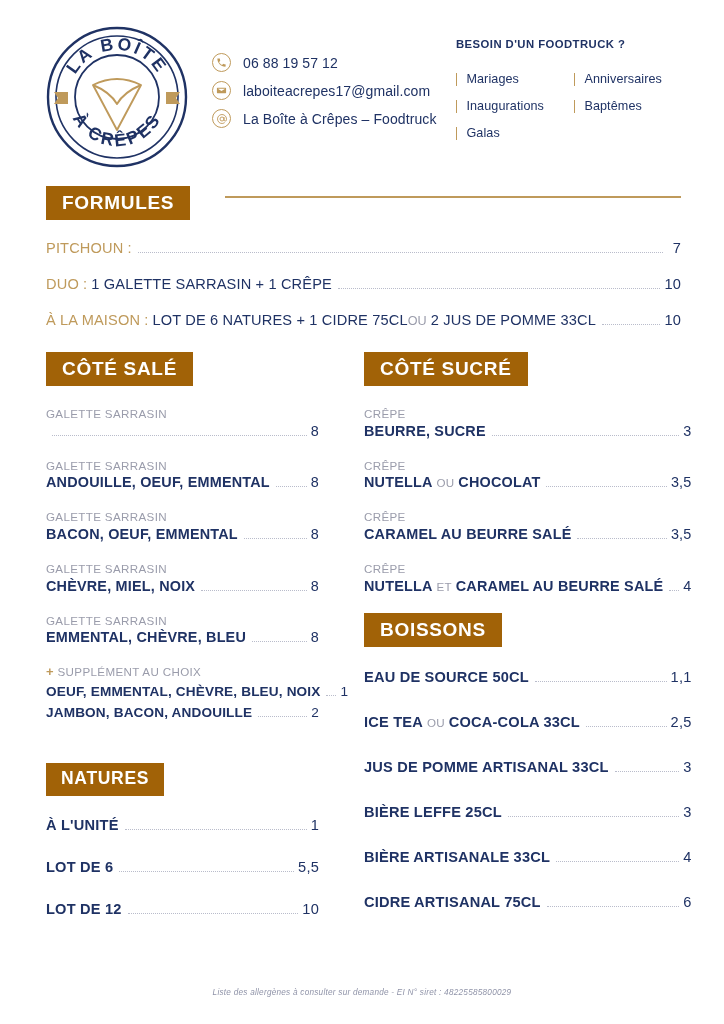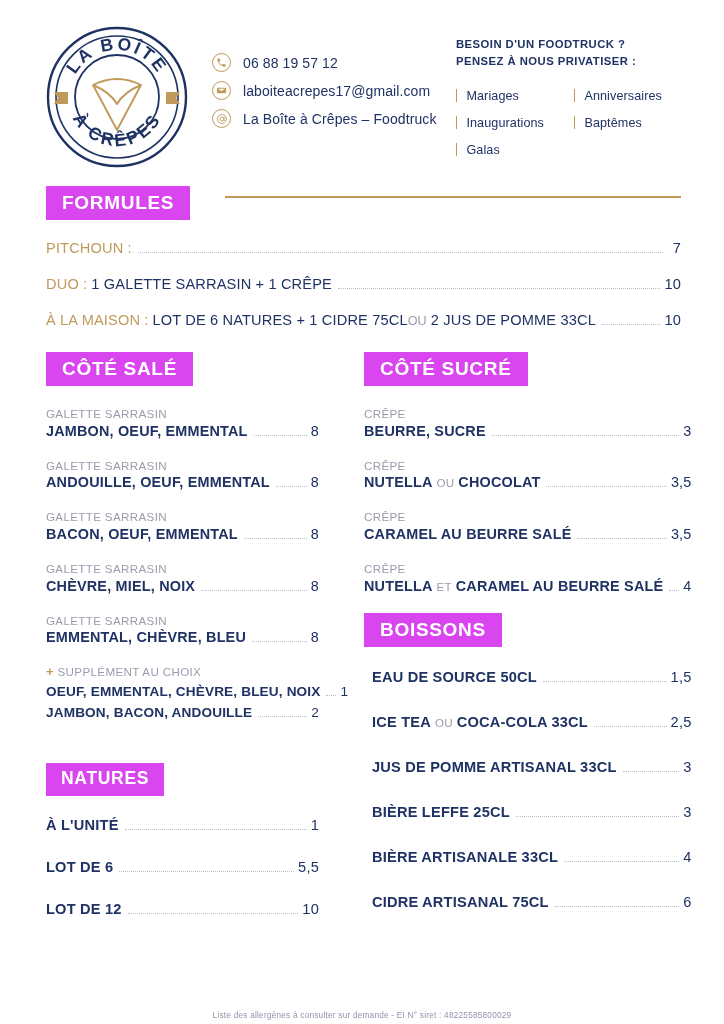--- a/index.html
+++ b/index.html
@@ -102,21 +102,21 @@
     width: 1.4px;
     height: 13px;
     background: #bf9a5b;
     margin-right: 9px;
     flex: 0 0 1.4px;
   }
 
   
   .badge {
     display: inline-block;
-    background: #d946ef;
+    background: #a16207;
     color: #ffffff;
     font-size: 19px;
     font-weight: bold;
     letter-spacing: 0.7px;
     padding: 7px 16px 8px 16px;
     line-height: 1;
     white-space: nowrap;
   }
   .badge-sm {
     font-size: 17.5px;
@@ -242,34 +242,35 @@
     letter-spacing: 0.2px;
     color: #1f3264;
     margin-bottom: 25px;
   }
   .simple-row .item-price { font-weight: normal; }
 
   .natures-block { margin-top: 40px; }
   .natures-block .list { margin-top: 21px; }
 
   .boissons-block { margin-top: 14px; }
-  .boissons-block .list { margin-top: 22px; margin-left: 8px; }
+  .boissons-block .list { margin-top: 22px; }
   .boissons-block .simple-row { margin-bottom: 28px; }
 
   .cs-list { margin-top: 20px; }
 
   
   .footer {
     position: absolute;
     left: 0; right: 0;
-    bottom: 4px;
+    bottom: 27px;
     text-align: center;
     font-size: 8.2px;
     color: #8f93a8;
     letter-spacing: 0.25px;
+    font-style: italic;
   }
 </style>
 </head>
 <body>
 
 <div class="page">
 
   <div class="header">
 
     <div class="logo-wrap">
@@ -332,21 +333,20 @@
           </span>
           <span class="c-text">La Boîte à Crêpes – Foodtruck</span>
         </div>
 
       </div>
     </div>
 
     <div class="priv-col">
       <div class="col-heading">
         <div>BESOIN D'UN FOODTRUCK ?</div>
-        <div>PENSEZ À NOUS PRIVATISER :</div>
       </div>
       <div class="priv-grid">
         <div class="priv-item">
           <span class="priv-bar"></span>
           <span>Mariages</span>
         </div>
         <div class="priv-item">
           <span class="priv-bar"></span>
           <span>Anniversaires</span>
         </div>
@@ -403,21 +403,20 @@
 
     <div class="col-left">
 
       <div>
         <span class="badge">CÔTÉ SALÉ</span>
         <div class="cs-list">
 
           <div class="item">
             <div class="item-sub">GALETTE SARRASIN</div>
             <div class="item-main">
-              <span class="item-name">JAMBON, OEUF, EMMENTAL</span>
               <span class="leader"></span>
               <span class="item-price">8</span>
             </div>
           </div>
 
           <div class="item">
             <div class="item-sub">GALETTE SARRASIN</div>
             <div class="item-main">
               <span class="item-name">ANDOUILLE, OEUF, EMMENTAL</span>
               <span class="leader"></span>
@@ -546,21 +545,21 @@
         </div>
       </div>
 
       <div class="boissons-block">
         <span class="badge">BOISSONS</span>
         <div class="list">
 
           <div class="simple-row">
             <span class="item-name">EAU DE SOURCE 50CL</span>
             <span class="leader"></span>
-            <span class="item-price">1,5</span>
+            <span class="item-price">1,1</span>
           </div>
 
           <div class="simple-row">
             <span class="item-name">ICE TEA</span>
             <span class="item-conj">OU</span>
             <span class="item-name">COCA-COLA 33CL</span>
             <span class="leader"></span>
             <span class="item-price">2,5</span>
           </div>
 

